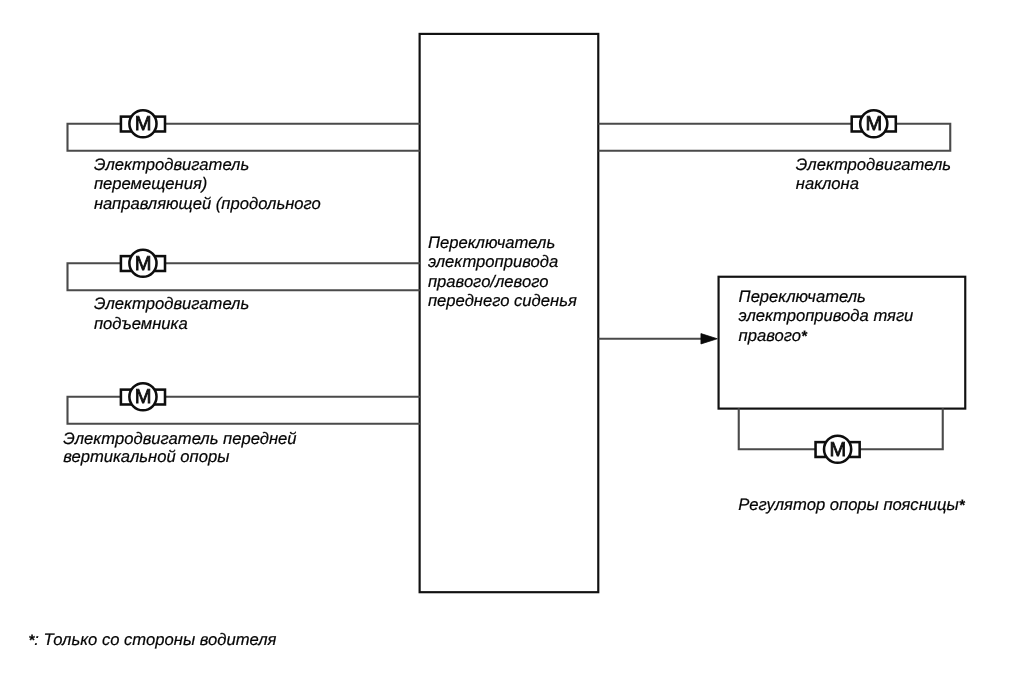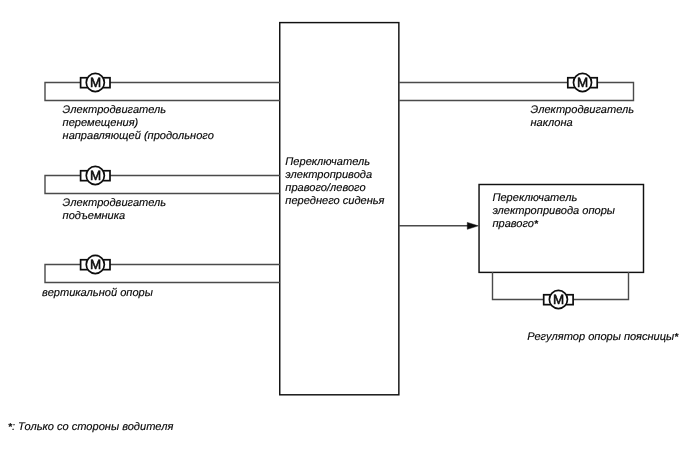--- a/index.html
+++ b/index.html
@@ -69,37 +69,38 @@
     <div>перемещения)</div>
     <div>направляющей (продольного</div>
   </div>
 
   <div class="tx" style="left:62.6px;top:197.3px;">
     <div>Электродвигатель</div>
     <div>подъемника</div>
   </div>
 
   <div class="tx" style="left:42.1px;top:286.5px;">
+    <div>Электродвигатель передней</div>
     <div>вертикальной опоры</div>
   </div>
 
   <div class="tx" style="left:530.5px;top:104.2px;">
     <div>Электродвигатель</div>
     <div>наклона</div>
   </div>
 
   <div class="tx" style="left:285.3px;top:156.3px;">
     <div>Переключатель</div>
     <div>электропривода</div>
     <div>правого/левого</div>
     <div>переднего сиденья</div>
   </div>
 
   <div class="tx" style="left:492.4px;top:192.4px;">
     <div>Переключатель</div>
-    <div>электропривода опоры</div>
+    <div>электропривода тяги</div>
     <div><span>правого</span><span class="sup">*</span></div>
   </div>
 
-  <div class="tx" style="left:492.2px;top:331.4px;margin-left:35px;"><span>Регулятор опоры поясницы</span><span class="sup">*</span></div>
+  <div class="tx" style="left:492.2px;top:331.4px;"><span>Регулятор опоры поясницы</span><span class="sup">*</span></div>
 
-  <div class="tx" style="left:8px;top:421.4px;"><span class="sup">*</span><span>: Только со стороны водителя</span></div>
+  <div class="tx" style="left:19px;top:421.4px;"><span class="sup">*</span><span>: Только со стороны водителя</span></div>
 </div>
 
 </body></html>

